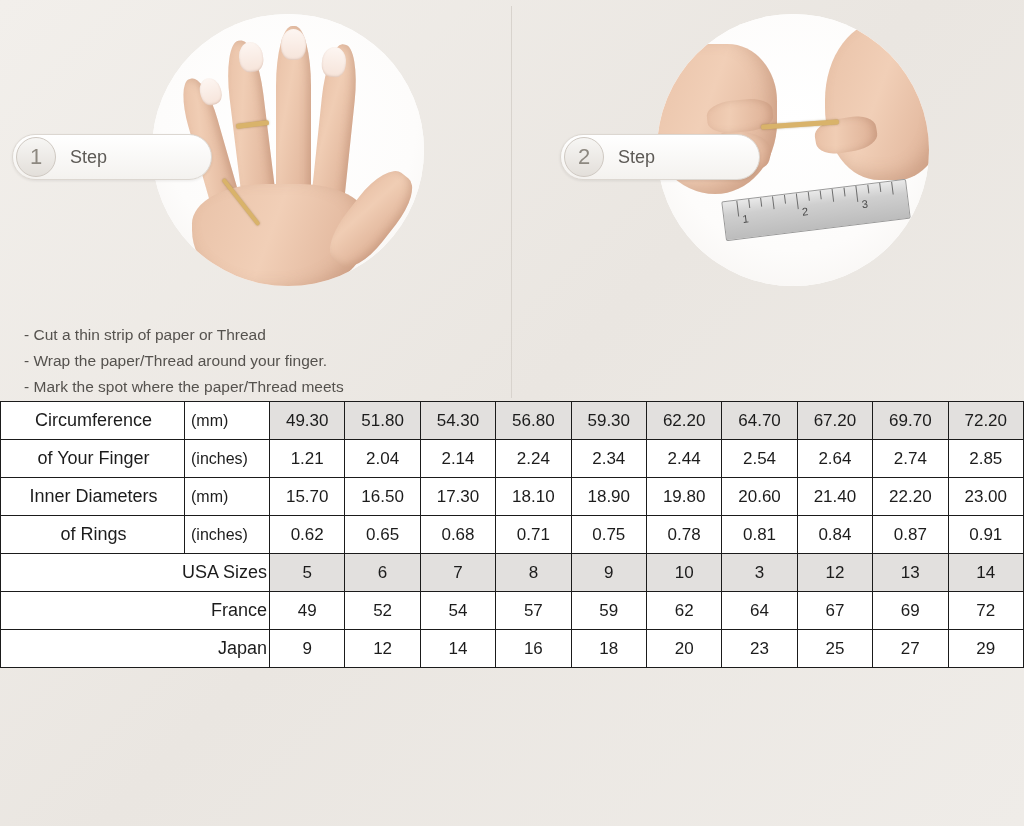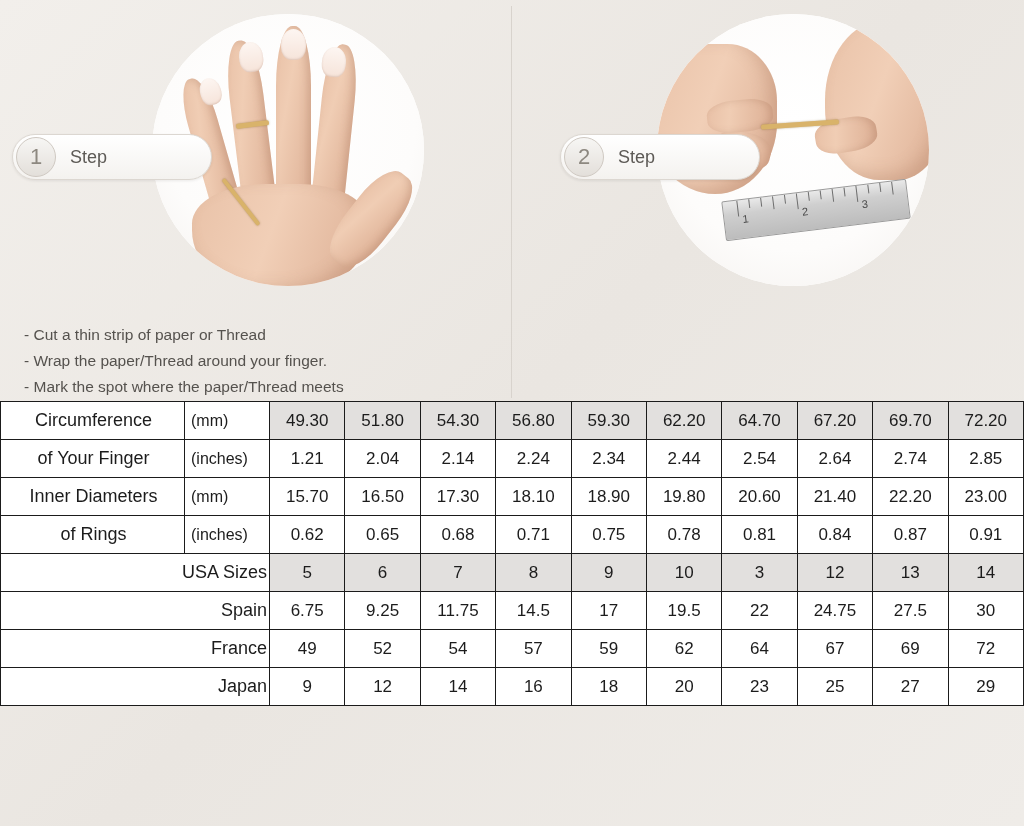--- a/index.html
+++ b/index.html
@@ -354,33 +354,20 @@
         <td class="shaded">10</td>
         <td class="shaded">3</td>
         <td class="shaded">12</td>
         <td class="shaded">13</td>
         <td class="shaded">14</td>
       </tr>
 
 
 
 
-      <tr>
-        <td class="hdr-left-align" colspan="2">Spain</td>
-        <td>6.75</td>
-        <td>9.25</td>
-        <td>11.75</td>
-        <td>14.5</td>
-        <td>17</td>
-        <td>19.5</td>
-        <td>22</td>
-        <td>24.75</td>
-        <td>27.5</td>
-        <td>30</td>
-      </tr>
 
       <tr>
         <td class="hdr-left-align" colspan="2">France</td>
         <td>49</td>
         <td>52</td>
         <td>54</td>
         <td>57</td>
         <td>59</td>
         <td>62</td>
         <td>64</td>

